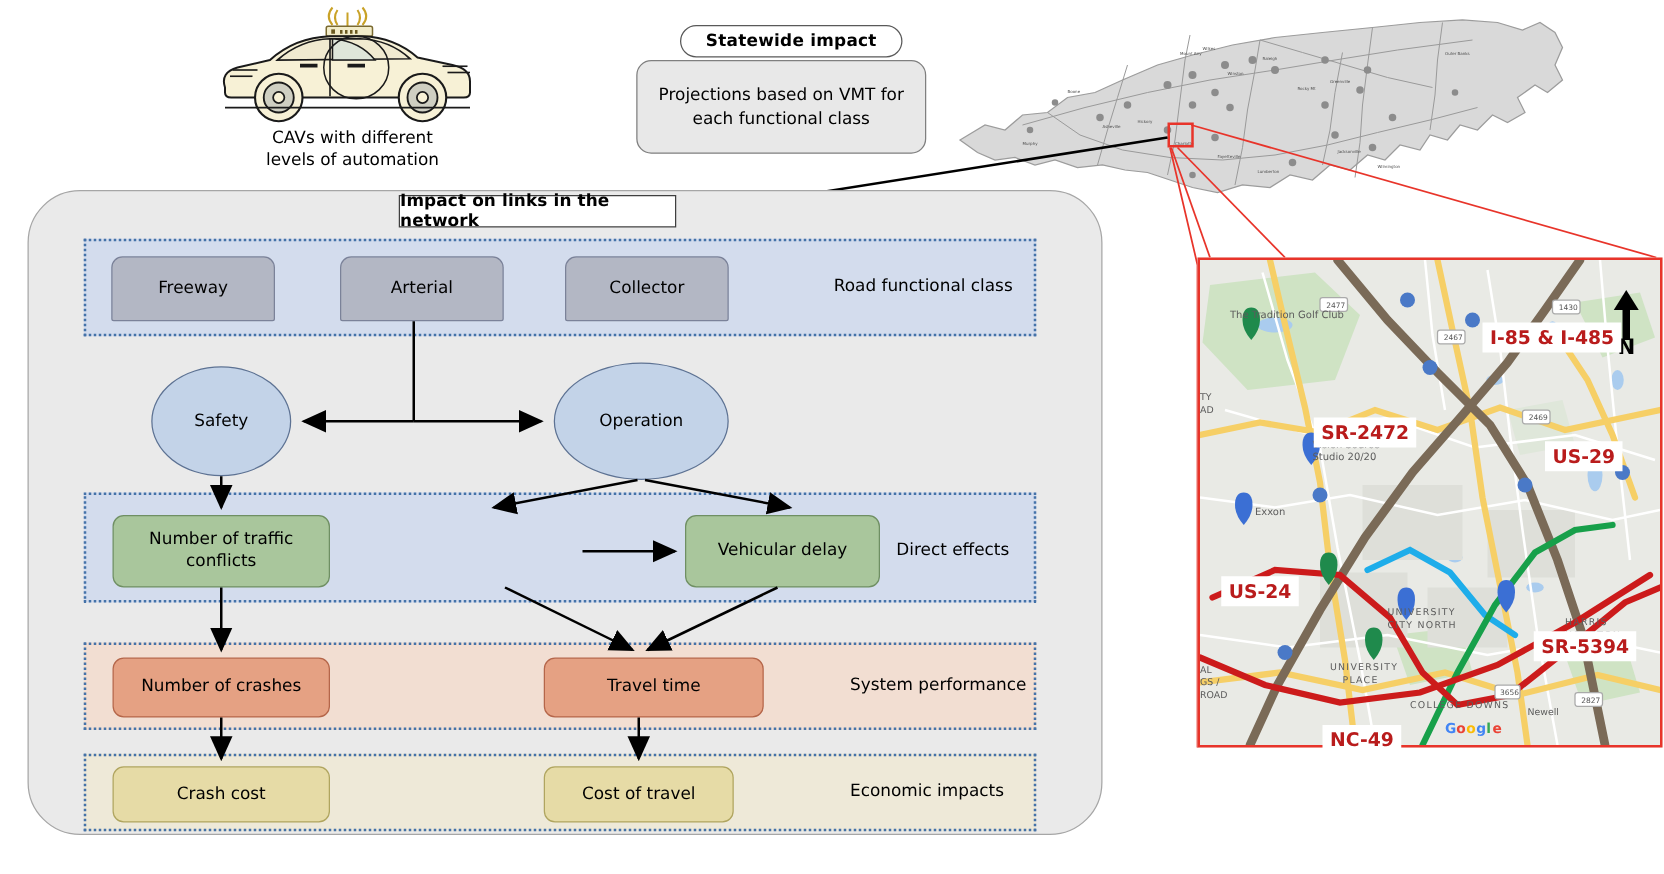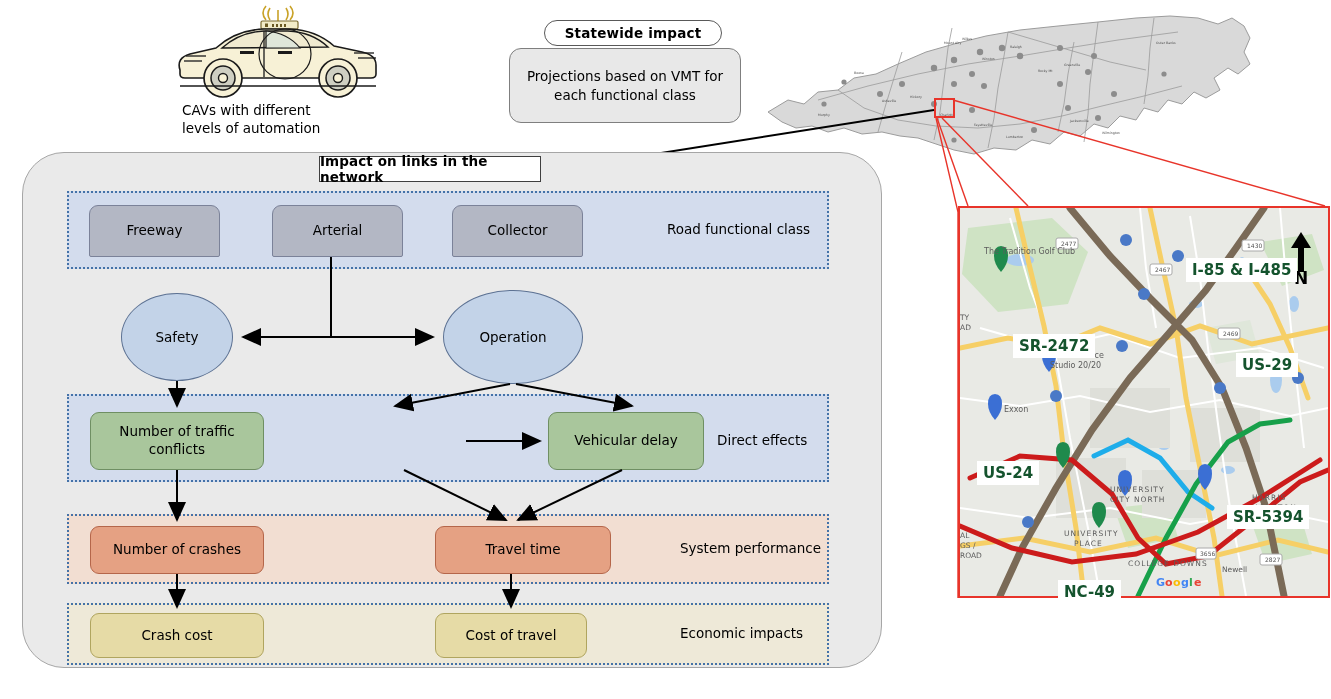--- a/index.html
+++ b/index.html
@@ -4,21 +4,21 @@
 <style>
   html,body{margin:0;padding:0;}
   body{width:1331px;height:699px;background:#ffffff;overflow:hidden;
        font-family:"DejaVu Sans","Liberation Sans",sans-serif;}
   #stage{position:relative;width:1331px;height:699px;}
 
   
   .abs{position:absolute;box-sizing:border-box;}
 
   
-  .caption{font-size:13.5px;color:#000;line-height:1.35;}
+  .caption{font-size:13.5px;color:#000;text-align:center;line-height:1.35;}
 
   
   .sw-title{border:1.5px solid #595959;background:#ffffff;font-weight:bold;
             font-size:13.5px;text-align:center;display:flex;align-items:center;
             justify-content:center;letter-spacing:.2px;}
   .sw-body{border:1.4px solid #7f7f7f;background:#e8e8e8;border-radius:12px;
            font-size:13.5px;text-align:center;display:flex;align-items:center;
            justify-content:center;line-height:1.4;padding:4px 8px;}
 
   
@@ -42,21 +42,21 @@
   .node.yellow{background:#e6dba6;border:1.3px solid #b0a55f;border-radius:9px;}
   .ellipse{background:#c3d3e8;border:1.3px solid #5d7293;border-radius:50%;
            display:flex;align-items:center;justify-content:center;font-size:13.5px;}
 
   
   .impact-label{border:1.5px solid #3f3f3f;background:#ffffff;font-weight:bold;
                 font-size:13.5px;display:flex;align-items:center;justify-content:center;
                 letter-spacing:.1px;}
 
   
-  .maplbl{background:#ffffff;font-size:15px;font-weight:bold;color:#14532d;
+  .maplbl{background:#ffffff;font-size:15px;font-weight:bold;color:#b91c1c;
           display:flex;align-items:center;justify-content:center;padding:1px 6px;
           white-space:nowrap;}
   .north{font-size:17px;font-weight:bold;color:#000;}
 
   svg{position:absolute;left:0;top:0;overflow:visible;}
 </style>
 </head>
 <body>
 
 <div id="stage">
@@ -334,21 +334,21 @@
   </div>
 
   <div class="abs" style="left:1288px;top:232px;width:26px;height:42px;">
     <svg width="26" height="42" viewBox="0 0 26 42">
       <path d="M13 0 L23 16 L16 16 L16 40 L10 40 L10 16 L3 16 Z" fill="#000"></path>
     </svg>
   </div>
   <div class="abs north" style="left:1294px;top:268px;">N</div>
 
   <div class="abs maplbl" style="left:1186px;top:258px;height:24px;">I-85 &amp; I-485</div>
-  <div class="abs maplbl" style="left:1013px;top:334px;height:24px;">SR-2472</div>
+  <div class="abs maplbl" style="left:1051px;top:334px;height:24px;">SR-2472</div>
   <div class="abs maplbl" style="left:1236px;top:353px;height:24px;">US-29</div>
   <div class="abs maplbl" style="left:977px;top:461px;height:24px;">US-24</div>
   <div class="abs maplbl" style="left:1227px;top:505px;height:24px;">SR-5394</div>
   <div class="abs maplbl" style="left:1058px;top:580px;height:24px;">NC-49</div>
 
   <div class="abs frame" style="left:22px;top:152px;width:860px;height:516px;"></div>
 
   <div class="abs impact-label" style="left:319px;top:156px;width:222px;height:26px;">Impact on links in the network</div>
 
   <div class="abs band blue" style="left:67px;top:191px;width:762px;height:78px;"></div>

